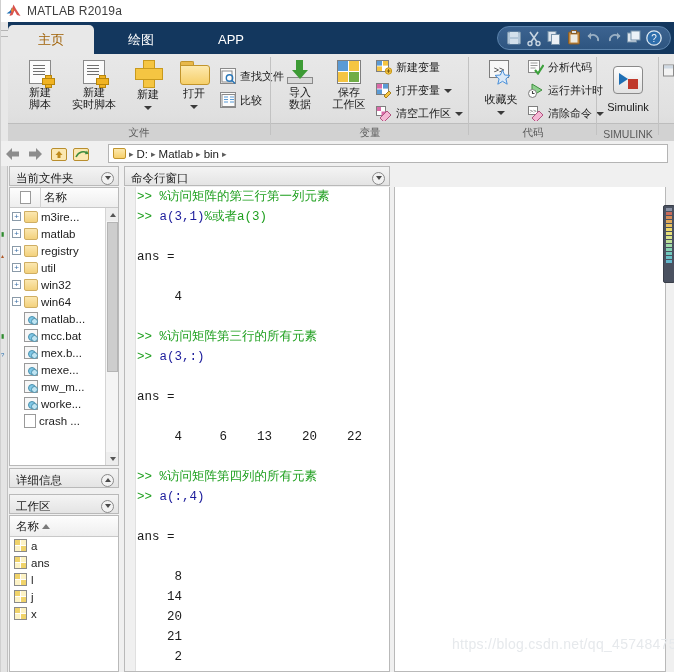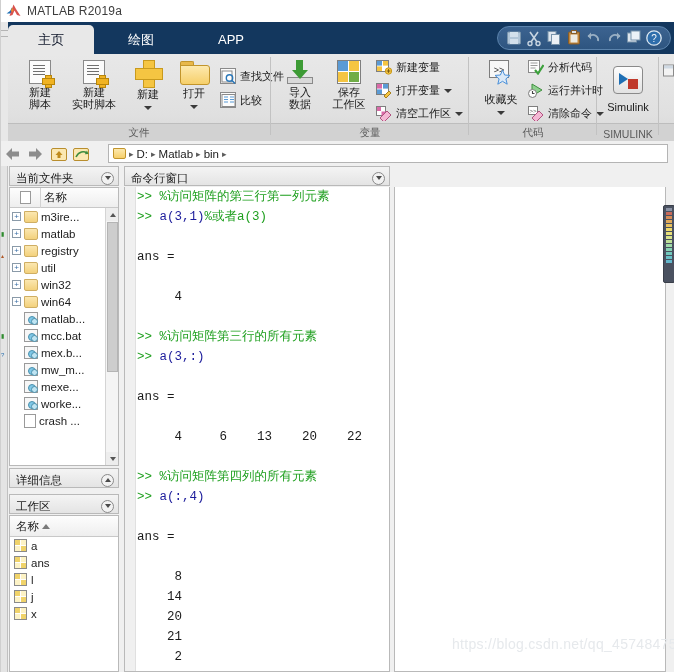--- a/index.html
+++ b/index.html
@@ -33,21 +33,21 @@
     content: ""; position: absolute; left: 0; width: 8px; height: 1px; background: #b4b4b4;
   }
   .tabstrip-left-edge::before { top: 8px; }
   .tabstrip-left-edge::after { top: 14px; }
   .tab {
     position: absolute; top: 3px; height: 29px;
     border-radius: 5px 5px 0 0;
     display: flex; align-items: center; justify-content: center;
     font-size: 13px; color: #ffffff; cursor: default;
   }
-  .tab.active { background: #e8e8e8; color: #0f172a; }
+  .tab.active { background: #e8e8e8; color: #a16207; }
   .tab-home  { left: 8px;   width: 86px; }
   .tab-plot  { left: 98px;  width: 86px; }
   .tab-app   { left: 188px; width: 86px; }
 
   .qat {
     position: absolute; right: 3px; top: 4px; height: 24px;
     display: flex; align-items: center; gap: 2px;
     background: linear-gradient(180deg,#3c6390 0%,#2e5580 100%);
     border-radius: 12px; padding: 0 7px;
     border: 1px solid #5c84ad;
@@ -699,26 +699,26 @@
             <span>mcc.bat</span>
           </div>
           <div class="cf-row">
             <span class="expander blank"></span>
             <span class="tree-gear"></span>
             <span>mex.b...</span>
           </div>
           <div class="cf-row">
             <span class="expander blank"></span>
             <span class="tree-gear"></span>
-            <span>mw_m...</span>
+            <span>mexe...</span>
           </div>
           <div class="cf-row">
             <span class="expander blank"></span>
             <span class="tree-gear"></span>
-            <span>mexe...</span>
+            <span>mw_m...</span>
           </div>
           <div class="cf-row">
             <span class="expander blank"></span>
             <span class="tree-gear"></span>
             <span>worke...</span>
           </div>
           <div class="cf-row">
             <span class="expander blank"></span>
             <span class="tree-file"></span>
             <span>crash ...</span>

